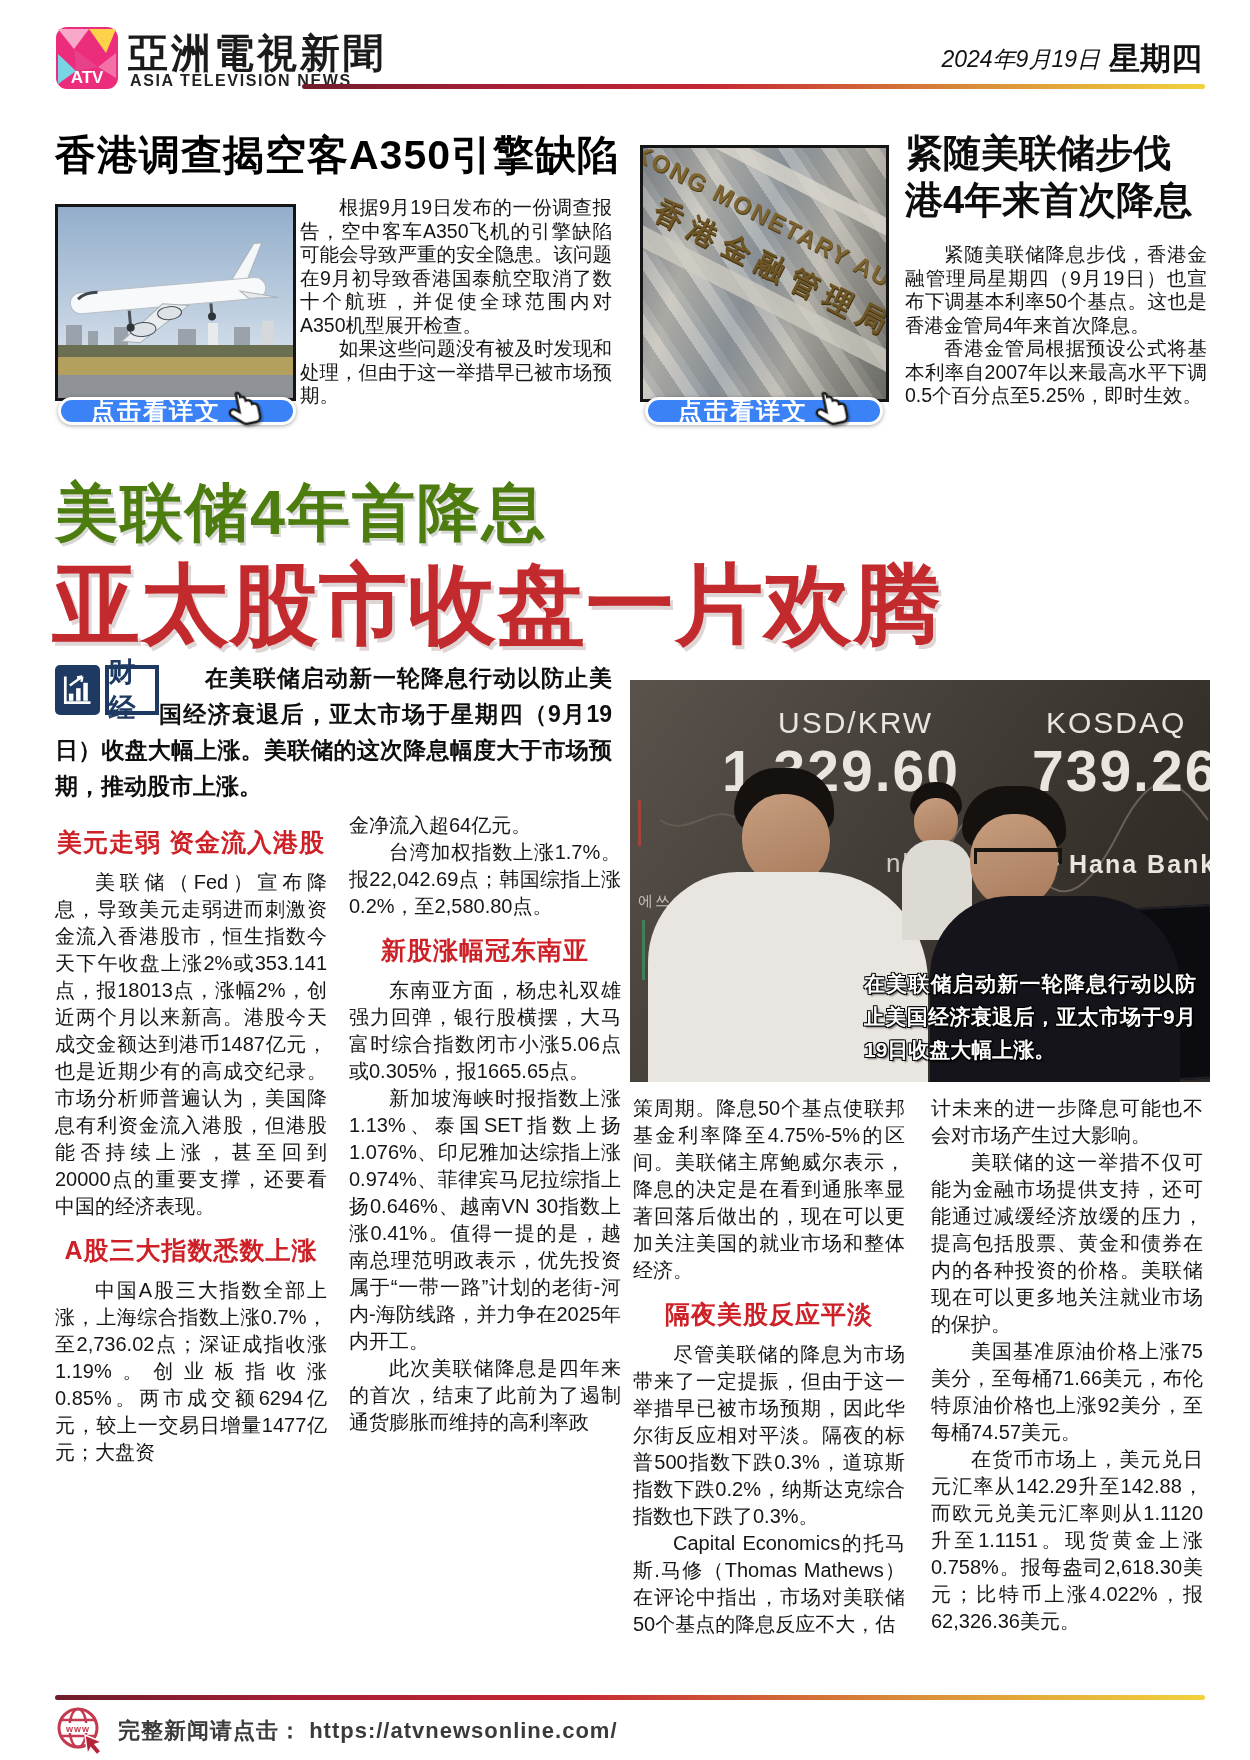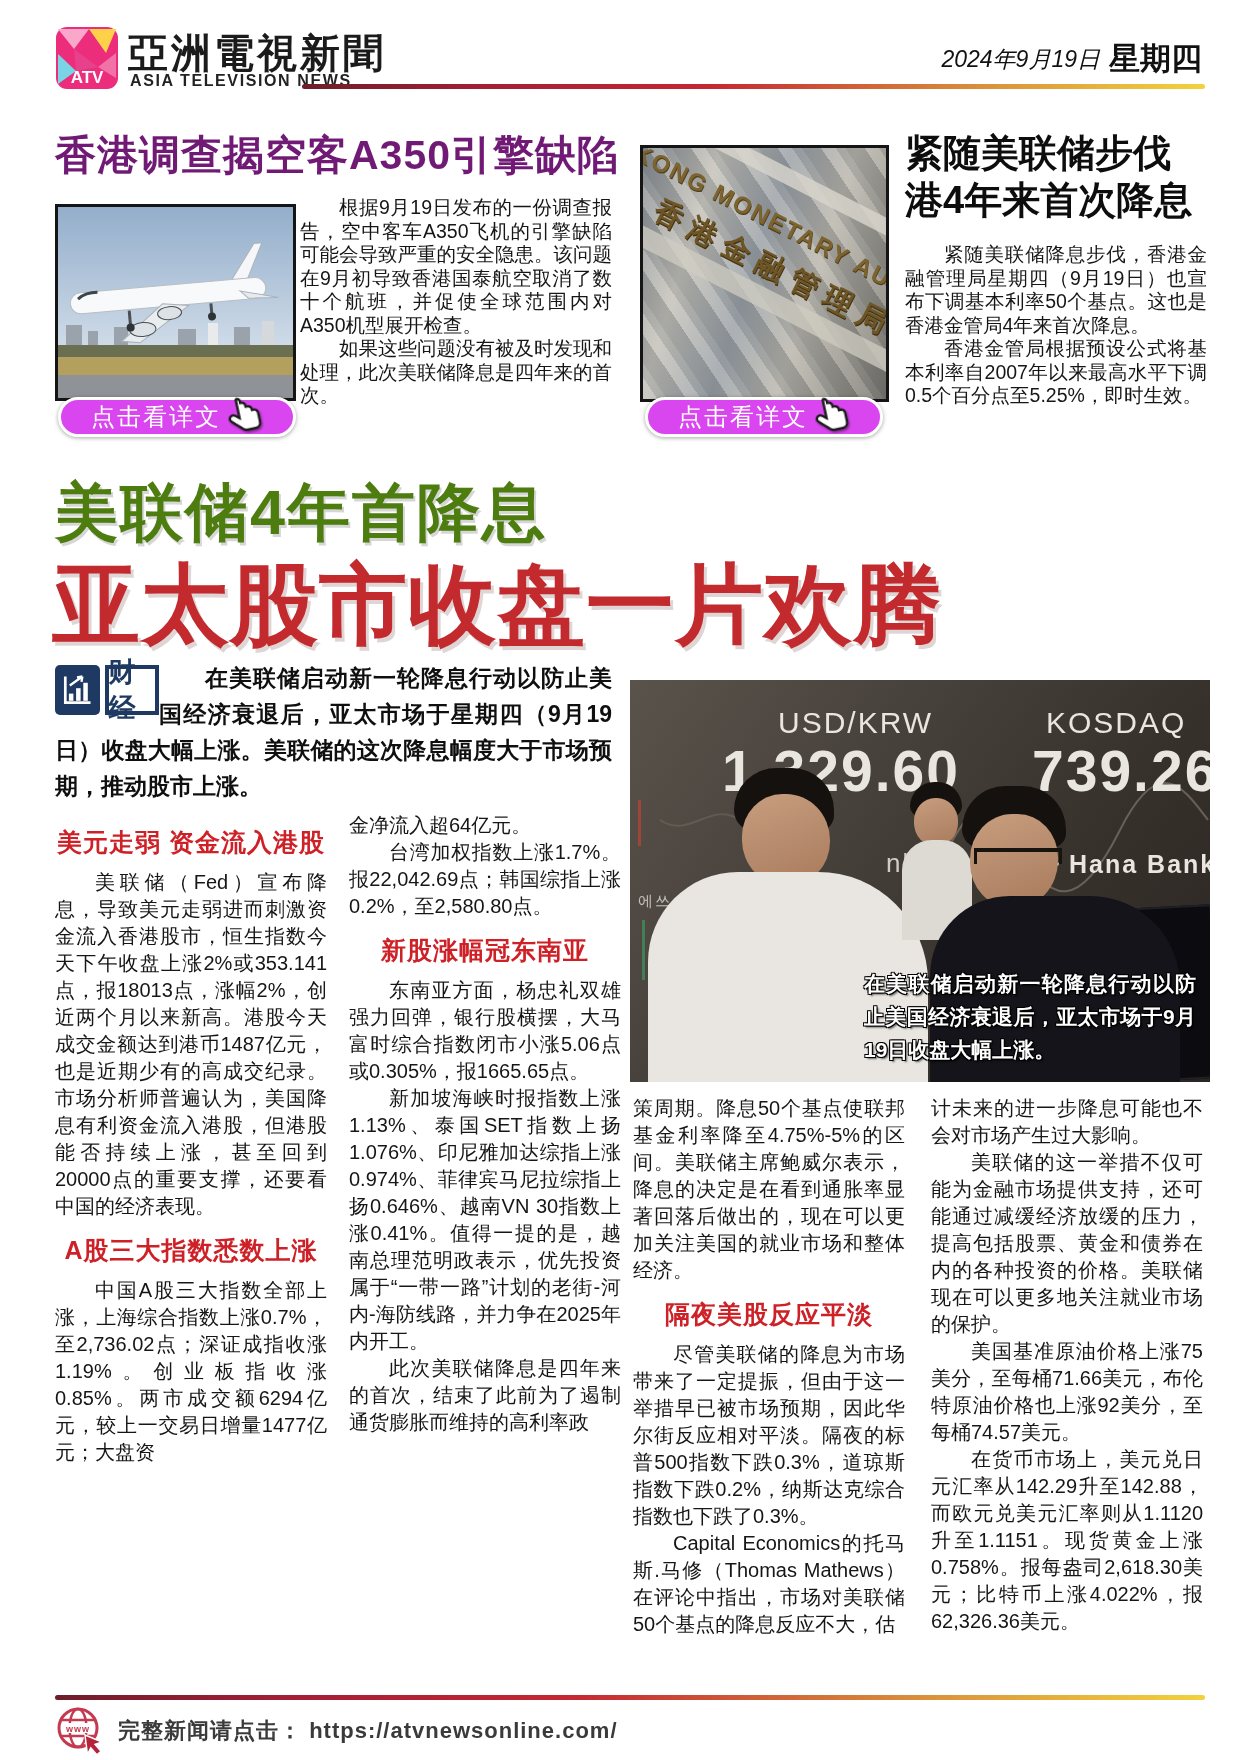--- a/index.html
+++ b/index.html
@@ -15,32 +15,32 @@
   .brand-cn{left:128px;top:26px;font-size:40px;font-weight:800;letter-spacing:3px;color:#1b1b1b;}
   .brand-en{left:130px;top:72px;font-size:16px;font-weight:700;letter-spacing:1.6px;color:#222;}
   .header-date{right:150px;top:44px;font-size:23px;color:#111;font-style:italic;}
   .header-week{right:48px;top:38px;font-size:31px;font-weight:800;color:#111;}
   .grad-line{height:5px;border-radius:3px;
     background:linear-gradient(to right,#6e1d2a 0%,#a31f35 20%,#c52733 45%,#d98f3a 75%,#f2d23c 100%);}
   .hline{left:302px;right:45px;top:84px;}
   .fline{left:55px;right:45px;top:1695px;}
 
   
-  .a1-title{left:55px;top:128px;font-size:41px;font-weight:900;letter-spacing:1px;white-space:nowrap;color:#701a75;}
+  .a1-title{left:55px;top:128px;font-size:41px;font-weight:900;letter-spacing:1px;white-space:nowrap;color:#000000;}
   .news-photo{border:3px solid #151515;box-sizing:border-box;overflow:hidden;background:#9db4cc;}
   .a1-photo{left:55px;top:204px;width:241px;height:197px;}
   .smalltext{font-size:19.5px;line-height:23.5px;text-align:justify;color:#161616;}
   .smalltext p{margin:0;text-indent:2em;}
   .a1-text{left:300px;top:196px;width:312px;}
   .a2-title{left:905px;top:130px;width:305px;font-size:38px;font-weight:900;line-height:1.23;color:#0d0d0d;}
   .a2-text{left:905px;top:243px;width:302px;}
   .c-photo{left:640px;top:145px;width:249px;height:257px;}
 
-  .detail-btn{height:40px;padding:0 26px 0 30px;border-radius:24px;background:#d946ef;
-    border:3px solid #fff;box-sizing:border-box;color:#fff;font-size:24px;font-weight:400;
+  .detail-btn{height:28px;padding:0 26px 0 30px;border-radius:24px;background:#3b82f6;
+    border:3px solid #fff;box-sizing:border-box;color:#fff;font-size:24px;font-weight:700;
     letter-spacing:2px;display:flex;align-items:center;box-shadow:0 1px 4px rgba(0,0,0,.35);cursor:pointer;}
   .btn1{left:58px;top:397px;}
   .btn2{left:645px;top:397px;}
   .hand{width:44px;height:44px;margin-left:2px;transform:rotate(-12deg);filter:drop-shadow(1px 2px 1px rgba(0,0,0,.4));}
 
   
   .hkma-bg{position:absolute;inset:0;
     background:linear-gradient(108deg,#878c91 0%,#c4c1b8 24%,#9aa0a5 46%,#b9b5ab 66%,#76736b 100%);}
   .hkma-glass{position:absolute;inset:0;opacity:.55;
     background:repeating-linear-gradient(56deg,rgba(255,255,255,.30) 0 12px,rgba(110,122,134,.30) 12px 20px,rgba(56,66,78,.34) 20px 36px);}
@@ -149,21 +149,21 @@
         <line x1="58" y1="62" x2="58" y2="76" stroke="#4a4f55" stroke-width="3"></line>
         <circle cx="58" cy="79" r="4" fill="#2e3338"></circle>
         <line x1="140" y1="62" x2="140" y2="72" stroke="#4a4f55" stroke-width="3"></line>
         <circle cx="140" cy="75" r="4" fill="#2e3338"></circle>
       </g>
     </svg>
   </div>
 
   <div class="abs smalltext a1-text">
     <p>根据9月19日发布的一份调查报告，空中客车A350飞机的引擎缺陷可能会导致严重的安全隐患。该问题在9月初导致香港国泰航空取消了数十个航班，并促使全球范围内对A350机型展开检查。</p>
-    <p>如果这些问题没有被及时发现和处理，此次美联储降息是四年来的首次。</p>
+    <p>如果这些问题没有被及时发现和处理，但由于这一举措早已被市场预期。</p>
   </div>
 
   <div class="abs detail-btn btn1">
     <span>点击看详文</span>
     <svg class="hand" viewBox="0 0 24 24">
       <path d="M9 3v9L6.8 10.2c-.9-.7-2.2-.5-2.8.4-.5.8-.4 1.8.3 2.4l5.5 5.2c.6.6 1.4.9 2.2.9h4.5c1.7 0 3-1.3 3-3v-5c0-1.1-.9-2-2-2h-1v-.5c0-1.1-.9-2-2-2h-1V6c0-1.1-.9-2-2-2h-.5V3c0-.8-.7-1.5-1.5-1.5S9 2.2 9 3z" fill="#ffffff" stroke="#1a1a1a" stroke-width="1.3"></path>
     </svg>
   </div>
 
   <div class="abs news-photo c-photo">

